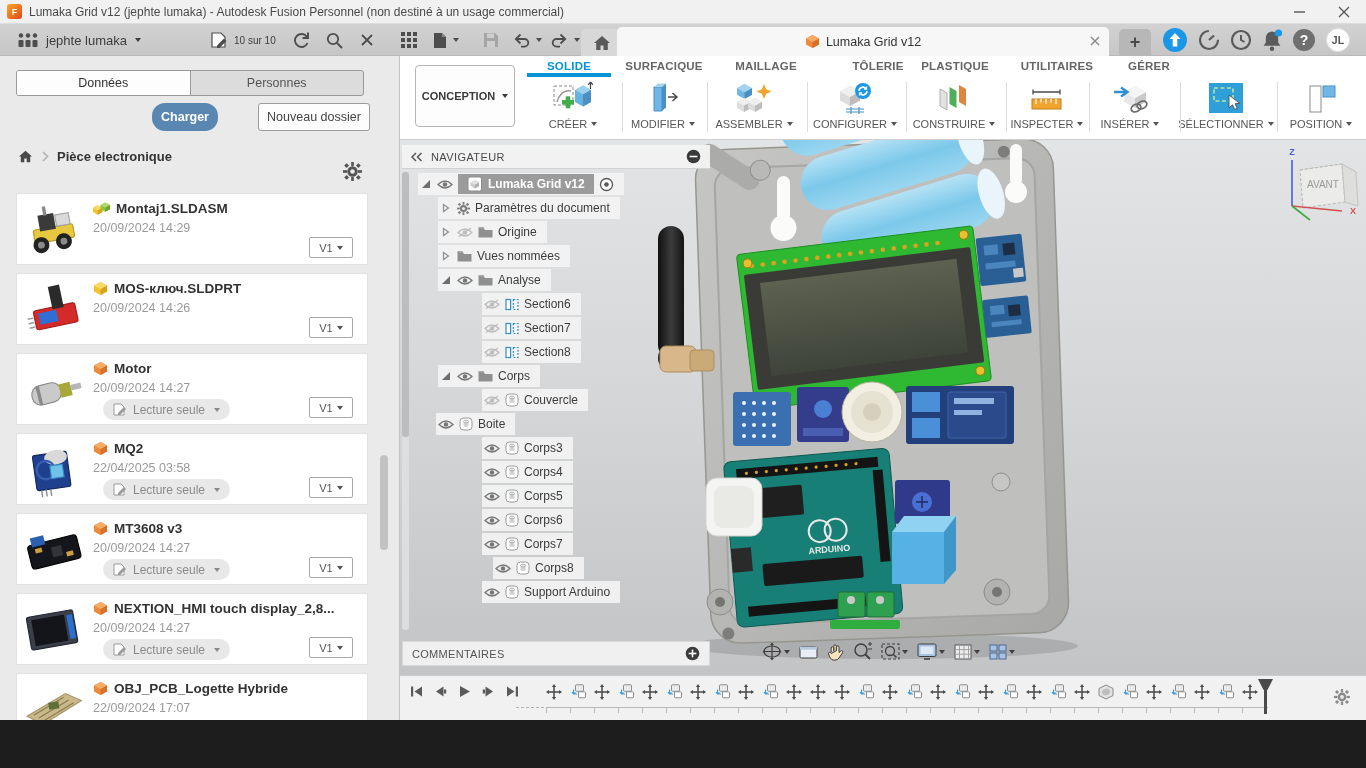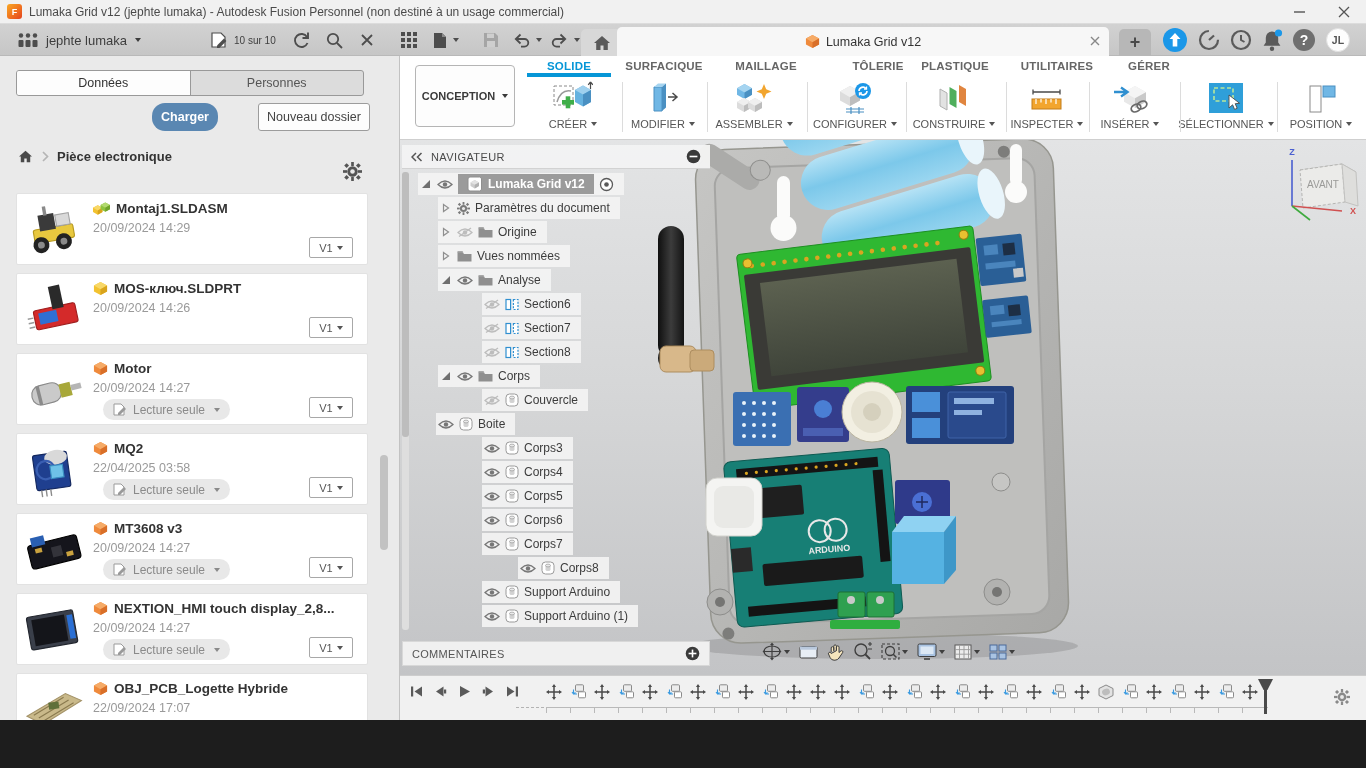--- a/index.html
+++ b/index.html
@@ -1234,21 +1234,21 @@
               <span class="icn">
                 <svg width="14" height="14" viewBox="0 0 14 14">
                   <rect x="1" y="1" width="12" height="12" rx="3.5" fill="#fff" stroke="#9a9a9a"></rect>
                   <path d="M4.5 4.5 h5 v4.2 a2.5 1.4 0 0 1 -5 0Z" fill="#d2d2d2"></path>
                   <ellipse cx="7" cy="4.5" rx="2.5" ry="1.4" fill="#eaeaea" stroke="#9a9a9a" stroke-width="0.7"></ellipse>
                 </svg>
               </span>
               <span>Corps7</span>
             </span>
           </div>
-          <div class="nrow" style="padding-left: 116px;">
+          <div class="nrow" style="padding-left: 91px;">
             <span class="nchip">
               <span class="icn">
                 <svg width="16" height="11" viewBox="0 0 16 11">
                   <path d="M1 5.5 Q8 -1.5 15 5.5 Q8 12.5 1 5.5Z" fill="none" stroke="#777" stroke-width="1.3"></path>
                   <circle cx="8" cy="5.5" r="2.2" fill="#777"></circle>
                 </svg>
               </span>
               <span class="icn">
                 <svg width="14" height="14" viewBox="0 0 14 14">
                   <rect x="1" y="1" width="12" height="12" rx="3.5" fill="#fff" stroke="#9a9a9a"></rect>
@@ -1268,38 +1268,20 @@
                 </svg>
               </span>
               <span class="icn">
                 <svg width="14" height="14" viewBox="0 0 14 14">
                   <rect x="1" y="1" width="12" height="12" rx="3.5" fill="#fff" stroke="#9a9a9a"></rect>
                   <path d="M4.5 4.5 h5 v4.2 a2.5 1.4 0 0 1 -5 0Z" fill="#d2d2d2"></path>
                   <ellipse cx="7" cy="4.5" rx="2.5" ry="1.4" fill="#eaeaea" stroke="#9a9a9a" stroke-width="0.7"></ellipse>
                 </svg>
               </span>
               <span>Support Arduino</span>
-            </span>
-          </div>
-          <div class="nrow" style="padding-left: 80px;">
-            <span class="nchip">
-              <span class="icn">
-                <svg width="16" height="11" viewBox="0 0 16 11">
-                  <path d="M1 5.5 Q8 -1.5 15 5.5 Q8 12.5 1 5.5Z" fill="none" stroke="#777" stroke-width="1.3"></path>
-                  <circle cx="8" cy="5.5" r="2.2" fill="#777"></circle>
-                </svg>
-              </span>
-              <span class="icn">
-                <svg width="14" height="14" viewBox="0 0 14 14">
-                  <rect x="1" y="1" width="12" height="12" rx="3.5" fill="#fff" stroke="#9a9a9a"></rect>
-                  <path d="M4.5 4.5 h5 v4.2 a2.5 1.4 0 0 1 -5 0Z" fill="#d2d2d2"></path>
-                  <ellipse cx="7" cy="4.5" rx="2.5" ry="1.4" fill="#eaeaea" stroke="#9a9a9a" stroke-width="0.7"></ellipse>
-                </svg>
-              </span>
-              <span>Support Arduino (1)</span>
             </span>
           </div>
         </div>
       <div class="nav-scroll">
           <div class="nav-thumb"></div>
         </div>
     </div>
 
     <div class="comments">
       <span>COMMENTAIRES</span>

